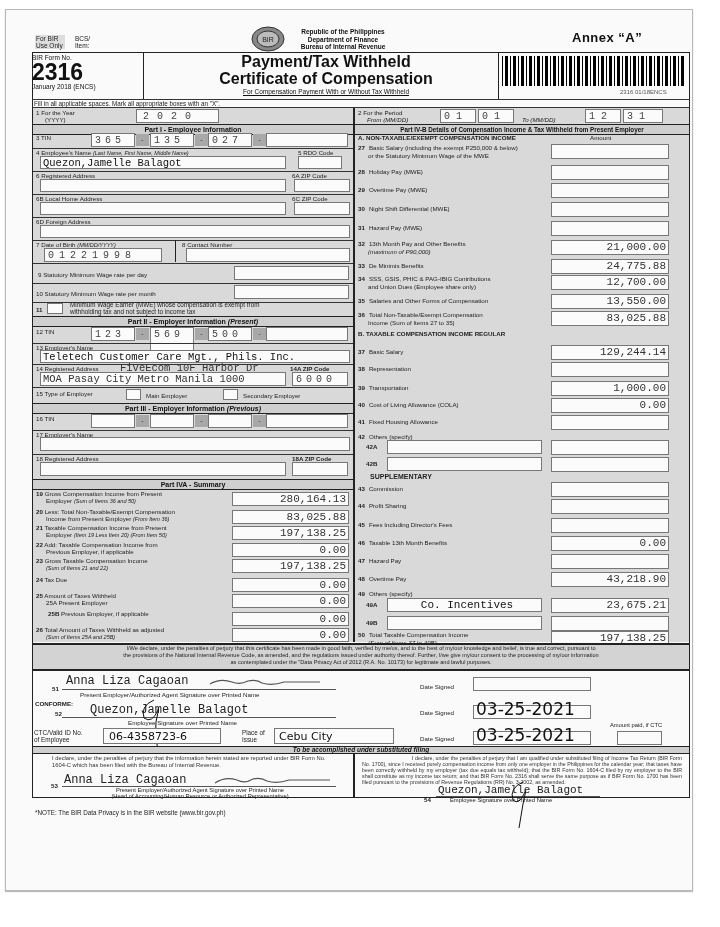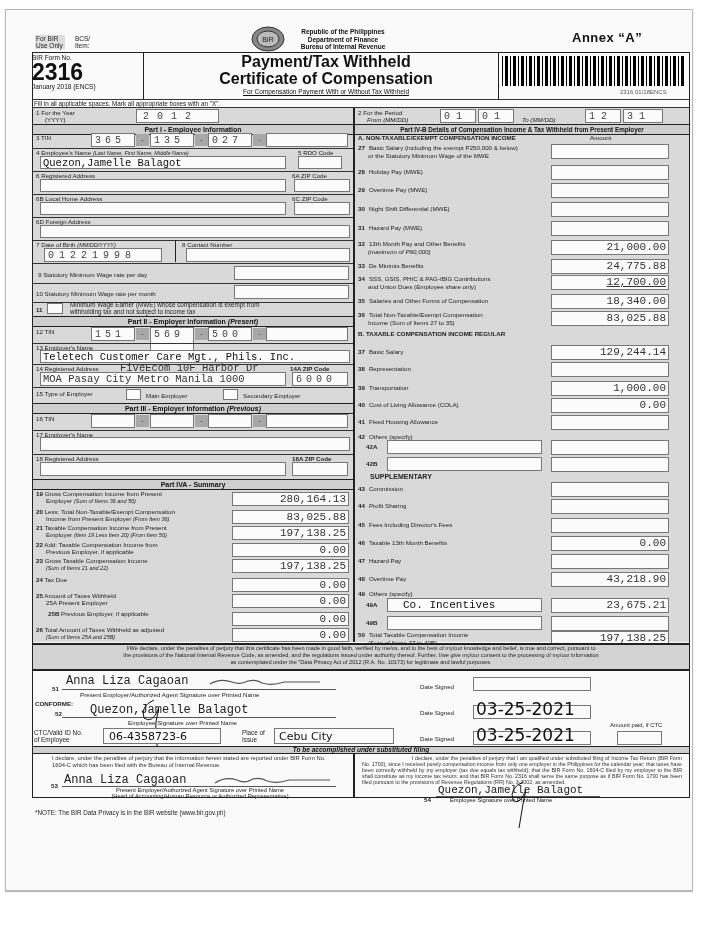--- a/index.html
+++ b/index.html
@@ -111,21 +111,21 @@
 <div class="hline" style="left:32px;top:107px;width:658px"></div>
 
 <div class="abs gray" style="left:33px;top:108px;width:320px;height:534px"></div>
 <div class="abs gray" style="left:355px;top:108px;width:334px;height:534px"></div>
 <div class="abs" style="left:353px;top:108px;width:2px;height:534px;background:#222"></div>
 
 <div class="abs lbl" style="left:36px;top:109px;line-height:7px">
     <div>1  For the Year</div>
     <div style="padding-left:9px">(YYYY)</div>
   </div>
-<div class="seg" style="left:136px;top:109px;width:83px;height:14px;letter-spacing:8px;padding-left:6px">2012</div>
+<div class="seg" style="left:136px;top:109px;width:83px;height:14px;letter-spacing:8px;padding-left:6px">2020</div>
 
 <div class="abs lbl" style="left:358px;top:109px;line-height:7px">
     <div>2  For the Period</div>
     <div style="padding-left:9px" class="it">From (MM/DD)</div>
   </div>
 <div class="seg" style="left:440px;top:109px;width:36px;height:14px;letter-spacing:6px">01</div>
 <div class="seg" style="left:478px;top:109px;width:36px;height:14px;letter-spacing:6px">01</div>
 <div class="abs lbl it" style="left:522px;top:116px">To (MM/DD)</div>
 <div class="seg" style="left:585px;top:109px;width:36px;height:14px;letter-spacing:6px">12</div>
 <div class="seg" style="left:623px;top:109px;width:40px;height:14px;letter-spacing:6px">31</div>
@@ -182,21 +182,21 @@
 <div class="abs lbl" style="left:36px;top:306px;font-weight:bold">11</div>
 <div class="box" style="left:47px;top:303px;width:16px;height:11px"></div>
 <div class="abs lbl" style="left:70px;top:302px;line-height:6.5px;font-size:6.3px">
     <div>Minimum Wage Earner (MWE) whose compensation is exempt from</div>
     <div>withholding tax and not subject to income tax</div>
   </div>
 
 <div class="hdr" style="left:33px;top:316px;width:320px"><span>Part II - Employer Information</span> <span class="it">(Present)</span></div>
 
 <div class="abs lbl" style="left:36px;top:328px">12  TIN</div>
-<div class="seg" style="left:91px;top:327px;width:44px;height:14px">151</div>
+<div class="seg" style="left:91px;top:327px;width:44px;height:14px">123</div>
 <div class="dash" style="left:136px;top:328px">-</div>
 <div class="seg" style="left:150px;top:327px;width:44px;height:28px">569</div>
 <div class="dash" style="left:195px;top:328px">-</div>
 <div class="seg" style="left:208px;top:327px;width:44px;height:14px">500</div>
 <div class="dash" style="left:253px;top:328px">-</div>
 <div class="seg" style="left:266px;top:327px;width:82px;height:14px"></div>
 <div class="hline" style="left:33px;top:343px;width:320px"></div>
 
 <div class="abs lbl" style="left:36px;top:344px">13 Employer's Name</div>
 <div class="box mono" style="left:40px;top:350px;width:310px;height:13px;font-size:10.5px;line-height:12px;padding-left:2px">Teletech Customer Care Mgt., Phils. Inc.</div>
@@ -313,25 +313,25 @@
     </div>
     <div class="amt" style="left: 551px; top: 240px; width: 118px; height: 15px;">21,000.00</div>
     <div class="abs lbl" style="left: 358px; top: 262px; line-height: 8px;">
       <div><b>33</b><span style="margin-left: 4px;">De Minimis Benefits</span></div>
     </div>
     <div class="amt" style="left: 551px; top: 259px; width: 118px; height: 15px;">24,775.88</div>
     <div class="abs lbl" style="left: 358px; top: 275px; line-height: 8px;">
       <div><b>34</b><span style="margin-left: 4px;">SSS, GSIS, PHIC &amp; PAG-IBIG Contributions</span></div>
       <div style="padding-left: 10px;">and Union Dues (Employee share only)</div>
     </div>
-    <div class="amt" style="left: 551px; top: 275px; width: 118px; height: 15px; text-decoration: underline;">12,700.00</div>
+    <div class="amt" style="left: 551px; top: 275px; width: 118px; height: 15px;">12,700.00</div>
     <div class="abs lbl" style="left: 358px; top: 297px; line-height: 8px;">
       <div><b>35</b><span style="margin-left: 4px;">Salaries and Other Forms of Compensation</span></div>
     </div>
-    <div class="amt" style="left: 551px; top: 294px; width: 118px; height: 15px;">18,340.00</div>
+    <div class="amt" style="left: 551px; top: 294px; width: 118px; height: 15px;">13,550.00</div>
     <div class="abs lbl" style="left: 358px; top: 311px; line-height: 8px;">
       <div><b>36</b><span style="margin-left: 4px;">Total Non-Taxable/Exempt Compensation</span></div>
       <div style="padding-left: 10px;">Income (Sum of Items 27 to 35)</div>
     </div>
     <div class="amt" style="left: 551px; top: 311px; width: 118px; height: 15px;">83,025.88</div>
     <div class="abs lbl" style="left: 358px; top: 348px; line-height: 8px;">
       <div><b>37</b><span style="margin-left: 4px;">Basic Salary</span></div>
     </div>
     <div class="amt" style="left: 551px; top: 345px; width: 118px; height: 15px;">129,244.14</div>
     <div class="abs lbl" style="left: 358px; top: 365px; line-height: 8px;">
@@ -386,21 +386,21 @@
     <div class="abs lbl" style="left: 358px; top: 575px; line-height: 8px;">
       <div><b>48</b><span style="margin-left: 4px;">Overtime Pay</span></div>
     </div>
     <div class="amt" style="left: 551px; top: 572px; width: 118px; height: 15px;">43,218.90</div>
     <div class="abs lbl" style="left: 358px; top: 590px; line-height: 8px;">
       <div><b>49</b><span style="margin-left: 4px;">Others (specify)</span></div>
     </div>
     <div class="abs lbl" style="left: 366px; top: 601px; line-height: 8px;">
       <div><b>49A</b></div>
     </div>
-    <div class="box mono" style="left: 387px; top: 598px; width: 155px; height: 14px; font-size: 11px; line-height: 13px; padding-left: 15px;">Co. Incentives</div>
+    <div class="box mono" style="left: 387px; top: 598px; width: 155px; height: 14px; font-size: 11px; line-height: 13px; padding-left: 5px; text-align: center;">Co. Incentives</div>
     <div class="amt" style="left: 551px; top: 598px; width: 118px; height: 15px; padding-left: 6px;">23,675.21</div>
     <div class="abs lbl" style="left: 366px; top: 619px; line-height: 8px;">
       <div><b>49B</b></div>
     </div>
     <div class="box mono" style="left: 387px; top: 616px; width: 155px; height: 14px; font-size: 11px; line-height: 13px; padding-left: 5px;"></div>
     <div class="amt" style="left: 551px; top: 616px; width: 118px; height: 15px;"></div>
     <div class="abs lbl" style="left: 358px; top: 631px; line-height: 8px;">
       <div><b>50</b><span style="margin-left: 4px;">Total Taxable Compensation Income</span></div>
       <div class="it" style="padding-left: 10px;">(Sum of Items 37 to 49B)</div>
     </div>

